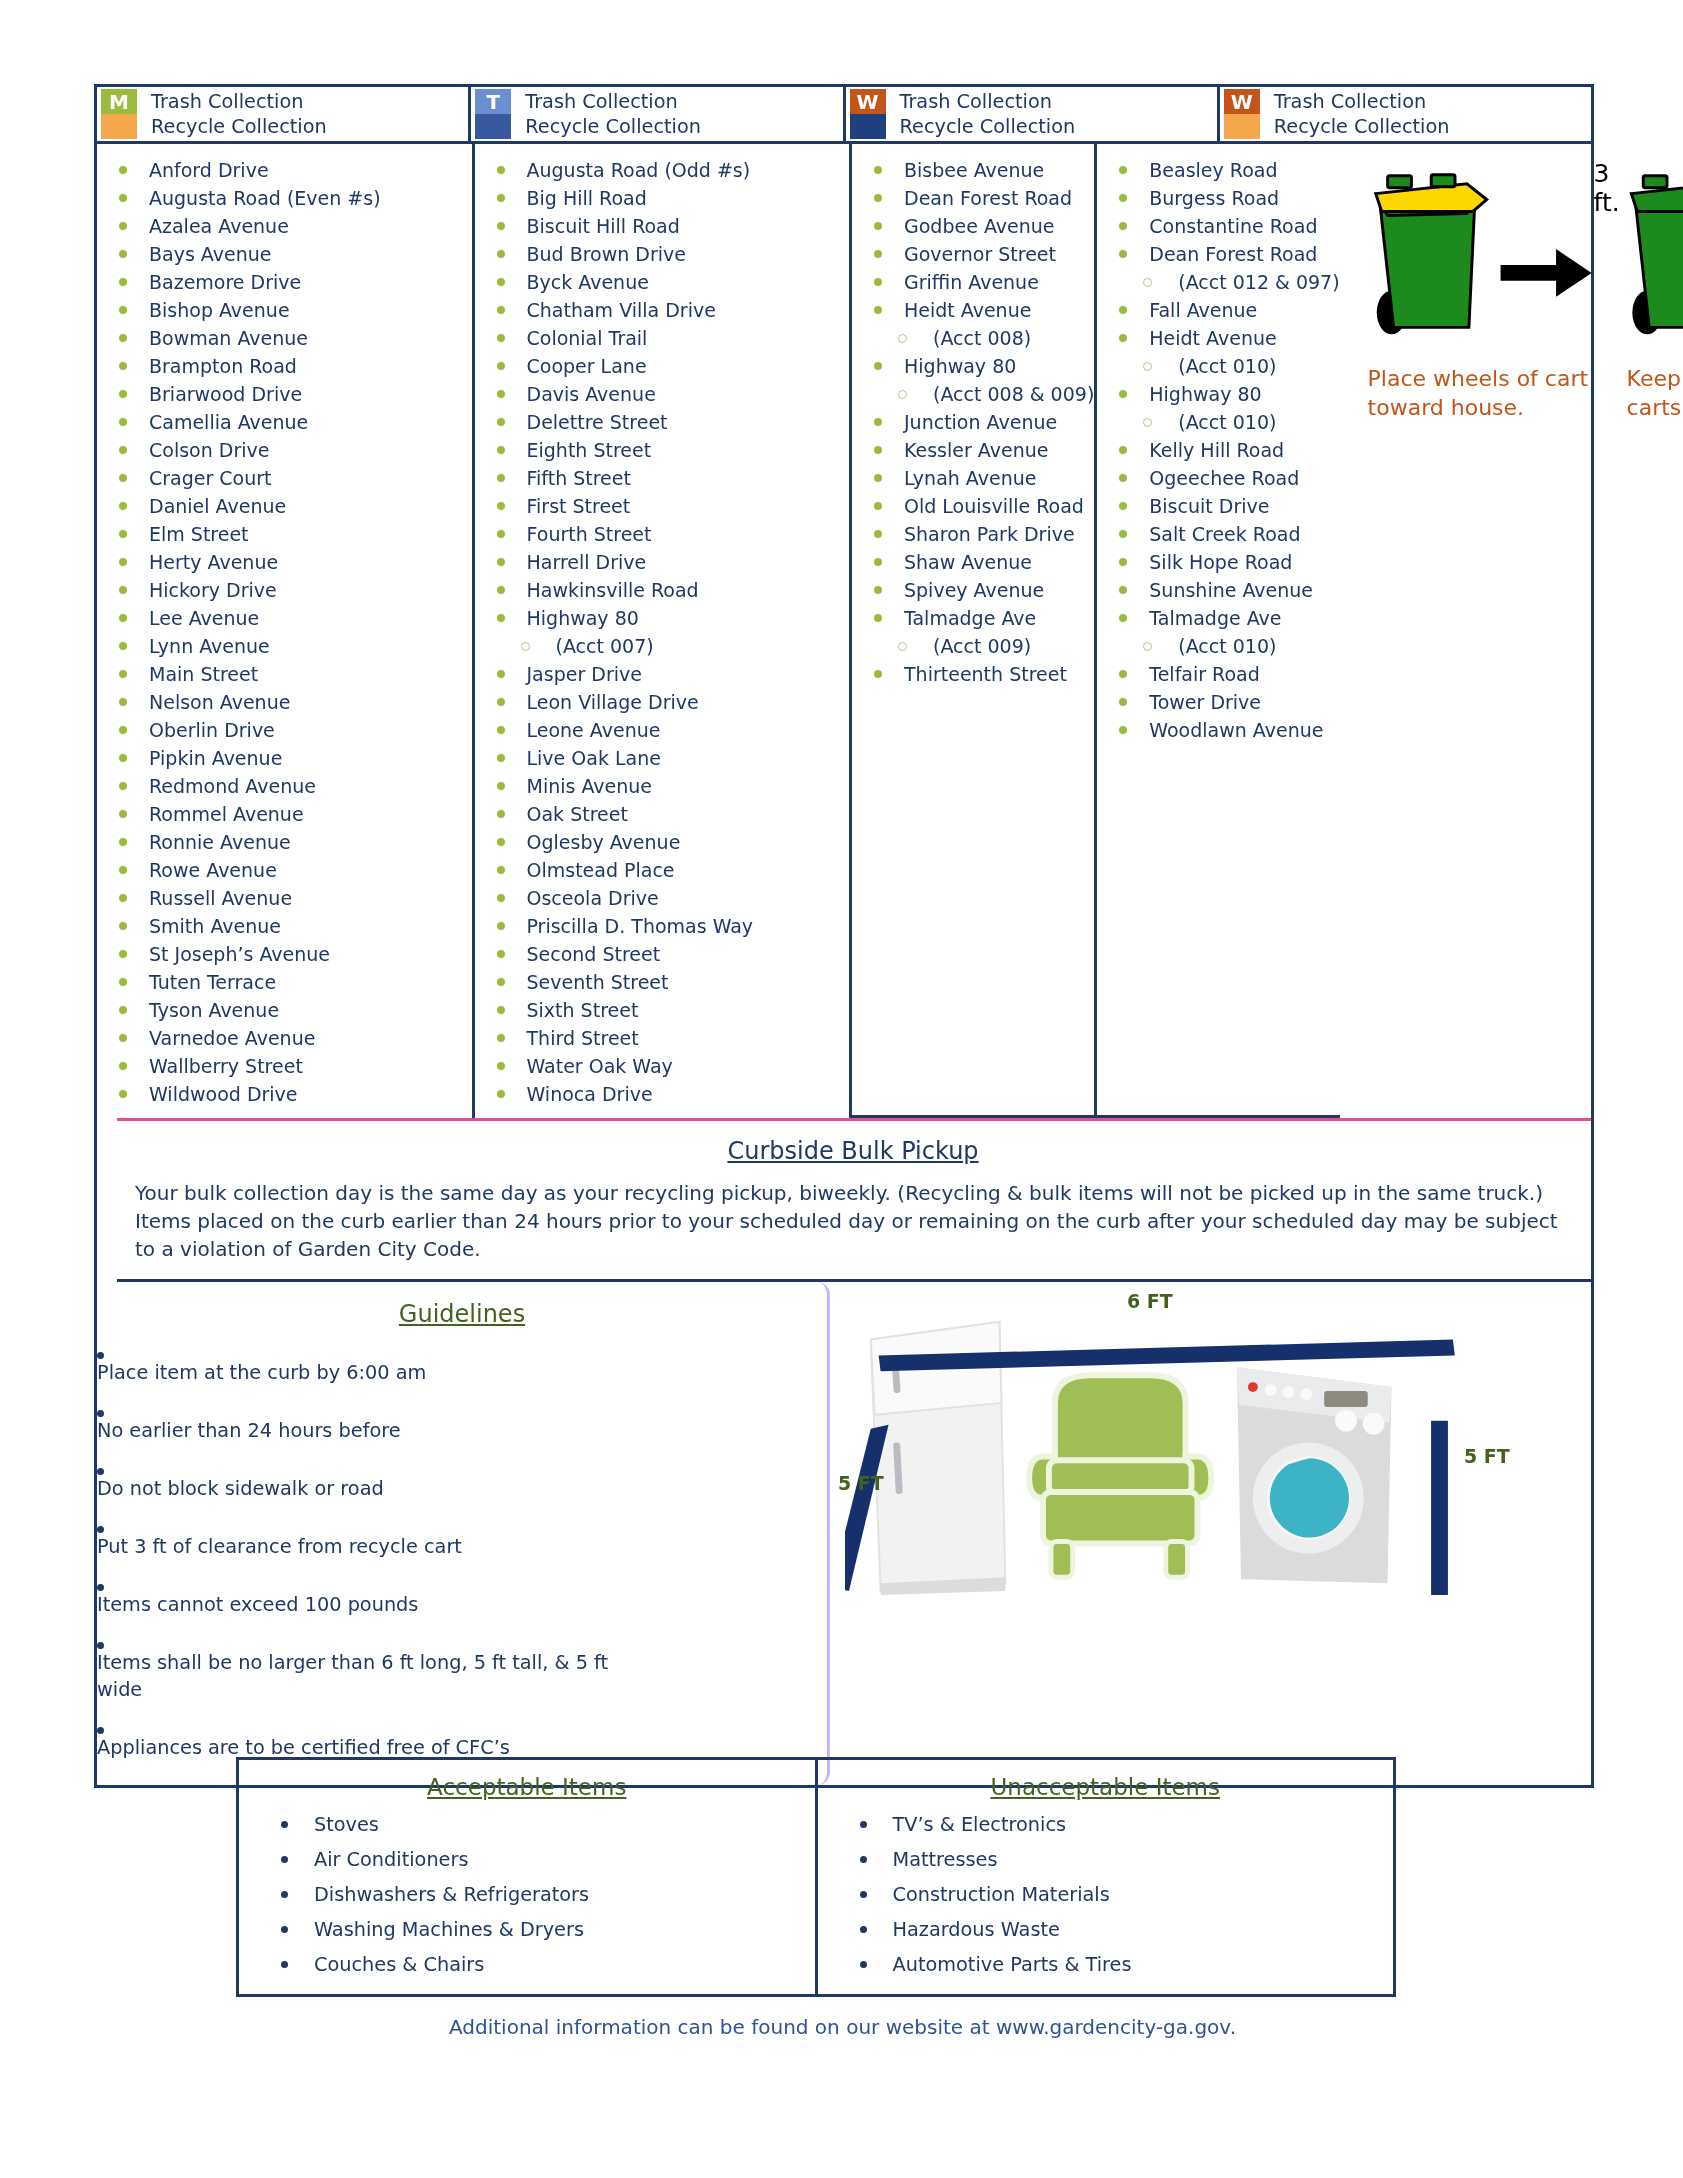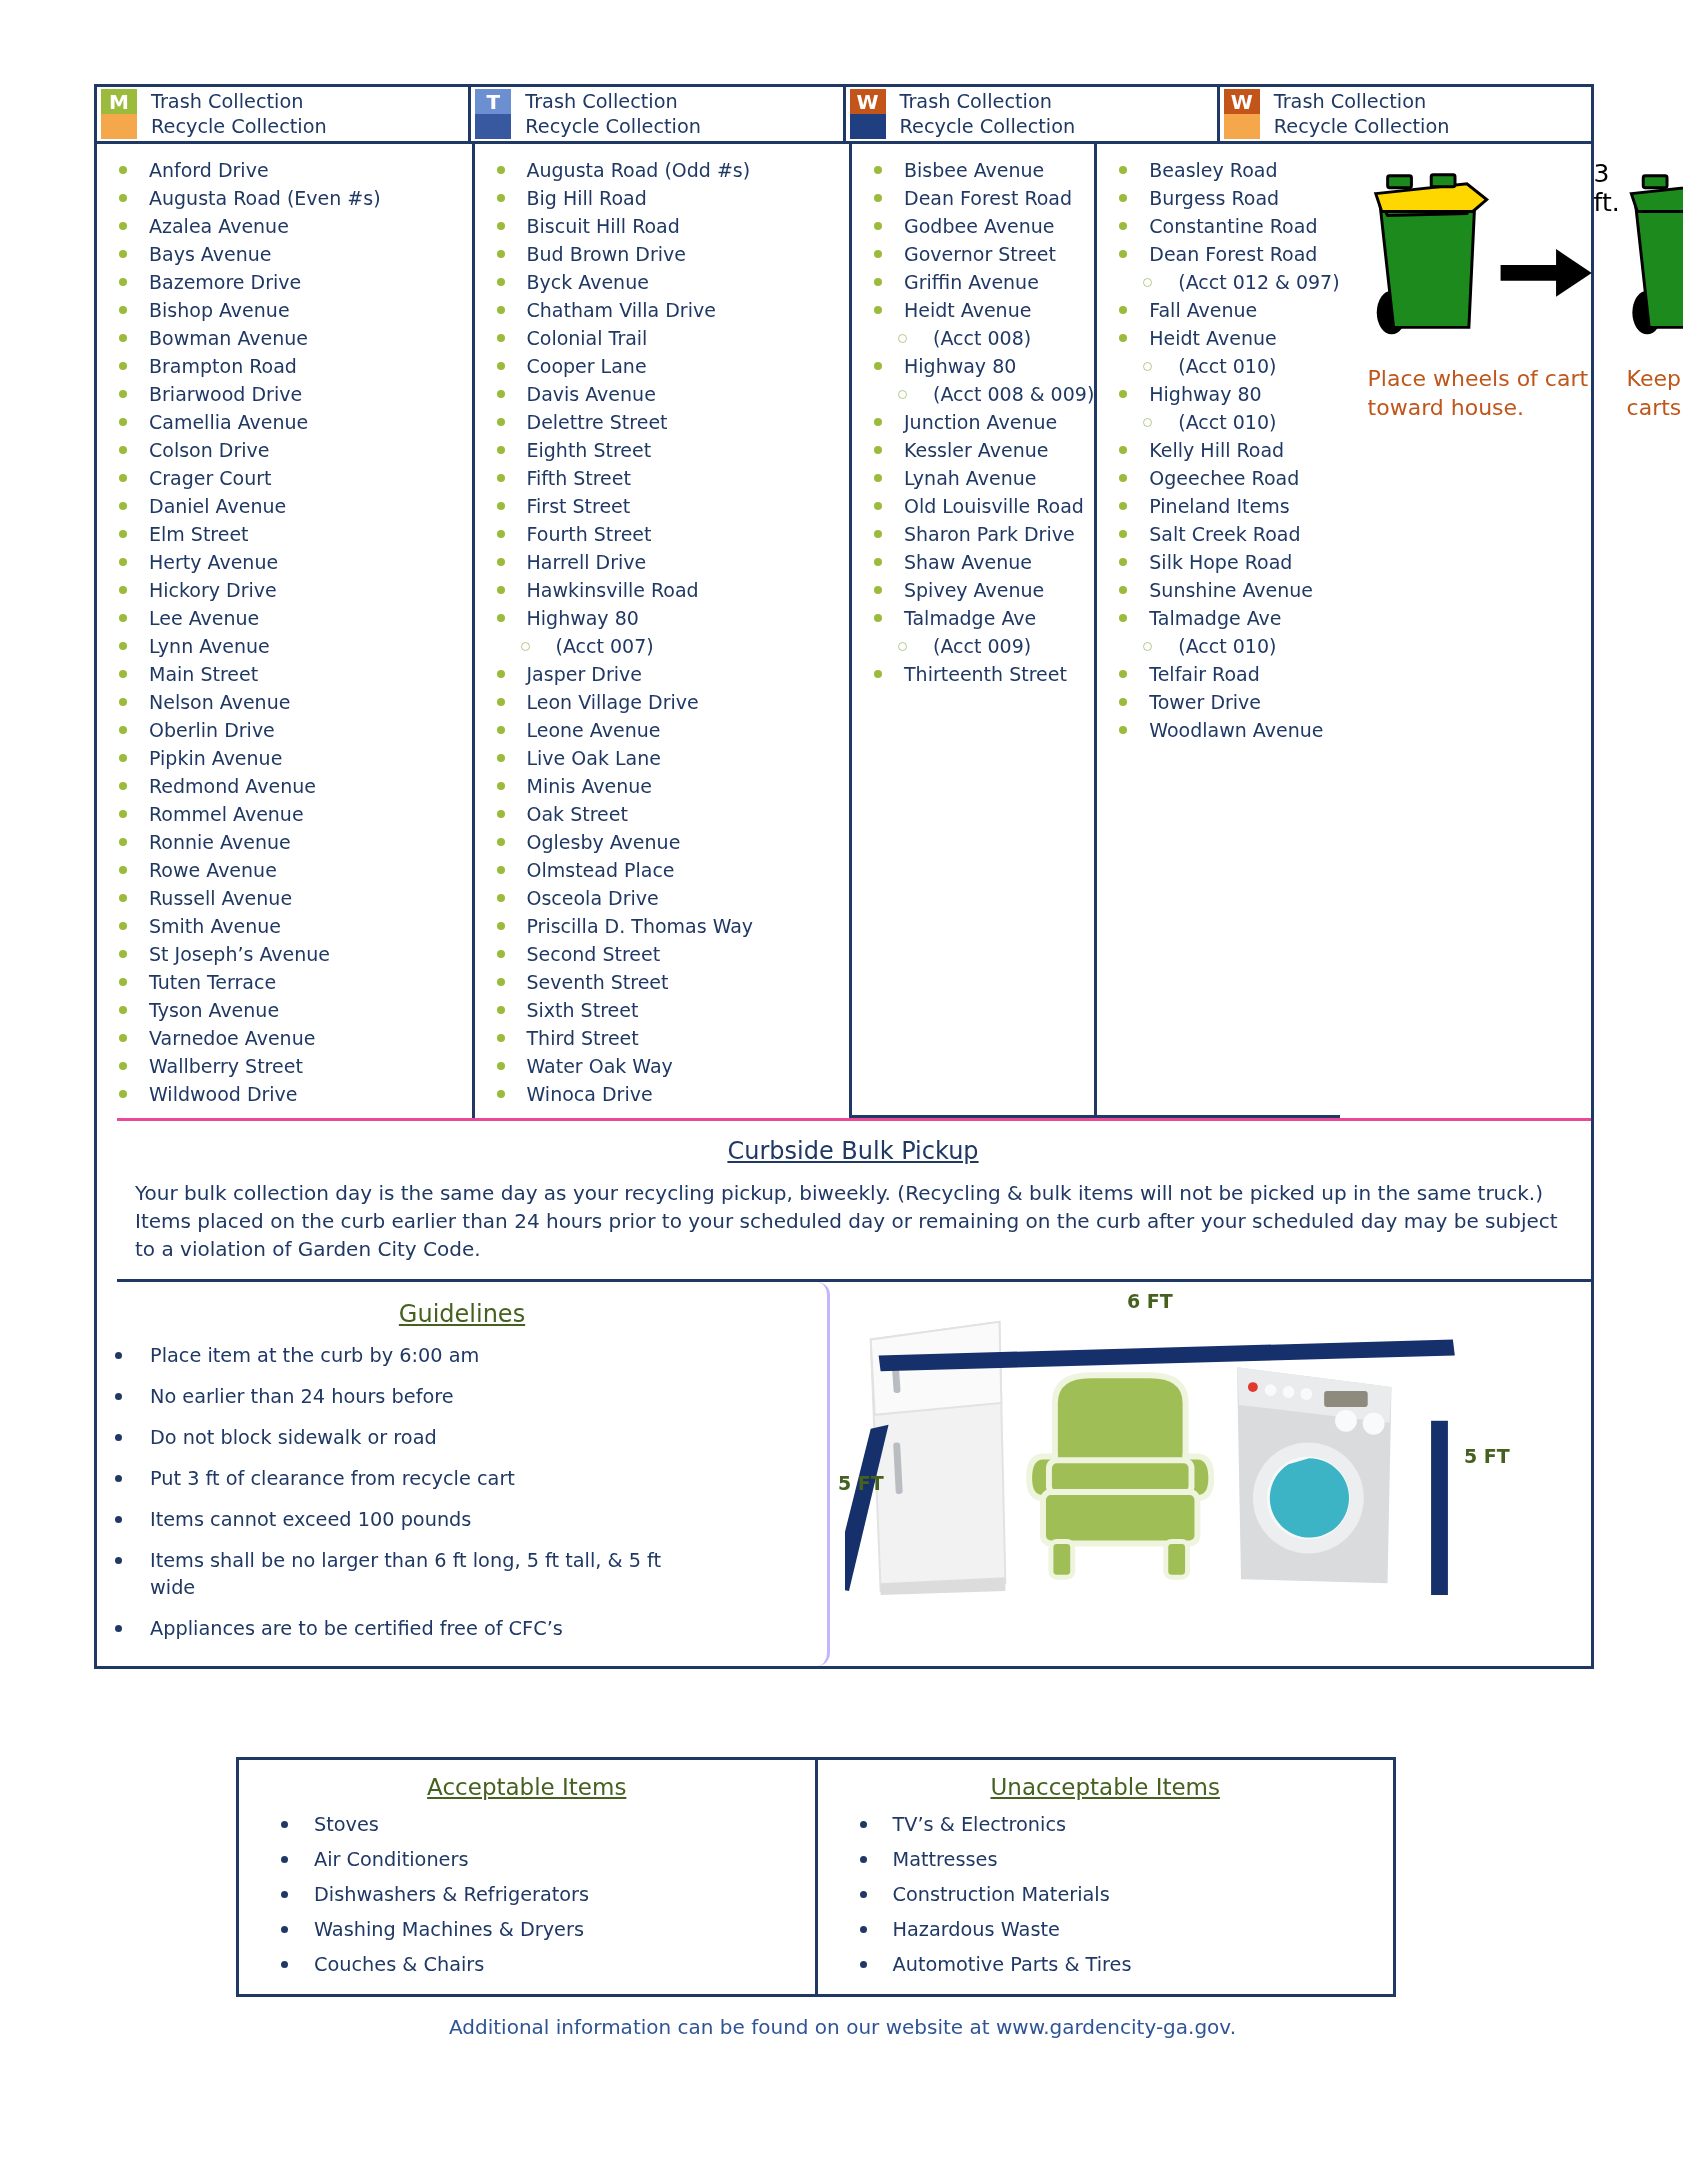--- a/index.html
+++ b/index.html
@@ -75,21 +75,21 @@
 
   
   .bulk{border-top:3px solid #ec4899;border-bottom:3px solid #1f3864;padding:16px 20px 16px 18px;margin-left:20px;}
   .bulk-h{text-align:center;font-size:24px;text-decoration:underline;margin-bottom:14px;}
   .bulk-p{font-size:20px;line-height:28px;text-align:left;}
 
   
   .gwrap{display:flex;border-bottom:3px solid #1f3864;}
   .gcol{flex:0 0 733px;padding:12px 0 10px 0;border-right:3px solid #c4b5fd;box-sizing:border-box;border-radius:13px;}
   .gtitle{text-align:center;font-size:24px;color:#46611f;text-decoration:underline;margin:6px 0 14px 0;}
-  .gitem{display:flex;align-items:flex-start;font-size:19.3px;line-height:27px;padding-left:18px;margin-bottom:14px;}
+  .gitem{display:flex;align-items:flex-start;font-size:19.3px;line-height:27px;margin-bottom:14px;flex-direction:column;}
   .gitem .gdot{flex:0 0 auto;width:7px;height:7px;border-radius:50%;background:#1f3864;margin-top:10px;margin-right:28px;}
   .gitem .gtx{max-width:554px;}
   .photo{flex:1 1 0;position:relative;}
   .dim{position:absolute;font-size:19px;font-weight:bold;color:#46611f;}
 
   
   .aframe{position:absolute;left:236px;top:1757px;width:1160px;height:240px;}
   .acols{display:flex;height:100%;}
   .acol{flex:1 1 0;border-right:3px solid #1f3864;padding-top:10px;box-sizing:border-box;}
   .acol:last-child{border-right:none;}
@@ -560,21 +560,21 @@
               <div class="sitem">
                 <span class="dot"></span>
                 <span class="lbl">Kelly Hill Road</span>
               </div>
               <div class="sitem">
                 <span class="dot"></span>
                 <span class="lbl">Ogeechee Road</span>
               </div>
               <div class="sitem">
                 <span class="dot"></span>
-                <span class="lbl">Pineland Items</span>
+                <span class="lbl">Biscuit Drive</span>
               </div>
               <div class="sitem">
                 <span class="dot"></span>
                 <span class="lbl">Salt Creek Road</span>
               </div>
               <div class="sitem">
                 <span class="dot"></span>
                 <span class="lbl">Silk Hope Road</span>
               </div>
               <div class="sitem">

